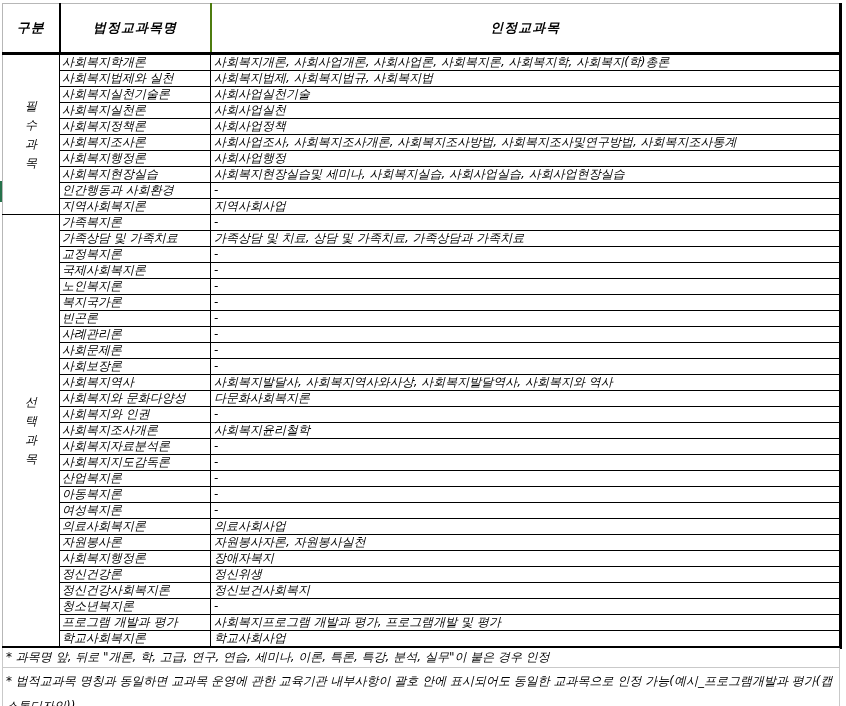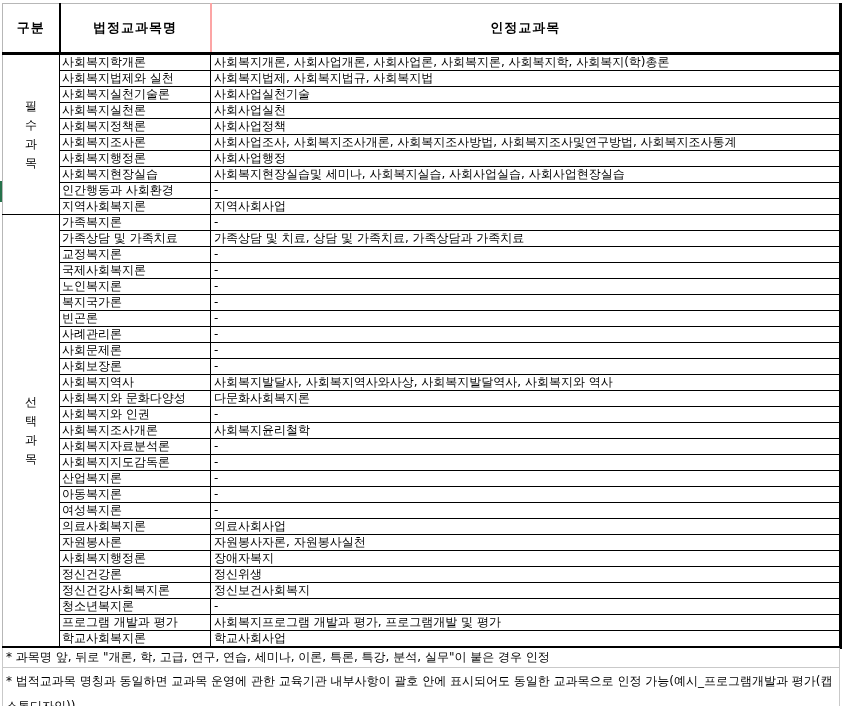--- a/index.html
+++ b/index.html
@@ -2,21 +2,21 @@
 <html><head>
 <meta charset="utf-8">
 <style>
   * { margin:0; padding:0; box-sizing:border-box; }
   html,body { background:#ffffff; }
   body {
     width:846px; height:706px; position:relative; overflow:hidden;
     font-family:"DejaVu Sans","Liberation Sans",sans-serif;
     color:#000;
   }
-  .sheet { position:absolute; left:0; top:0; width:710px; height:706px; }
+  .sheet { position:absolute; left:0; top:0; width:710px; height:706px;font-style:italic; }
 
   table.course-table {
     position:absolute; left:2px; top:3px; width:838px;
     border-collapse:collapse; table-layout:fixed;
     border-top:1px solid #b7b7b7;
     border-left:1px solid #b7b7b7;
     border-right:3px solid #000;
     border-bottom:3px solid #000;
     font-size:12px;
   }
@@ -25,21 +25,21 @@
   col.c-rec { width:630px; }
 
   thead th {
     height:50px; font-size:13px; font-weight:bold; letter-spacing:1px;
     text-align:center; vertical-align:middle;
     border-top:1px solid #b7b7b7;
     border-bottom:3px solid #000;
     background:#fff;
   }
   th.h-category { border-left:1px solid #b7b7b7; border-right:2px solid #000; }
-  th.h-statutory { border-right:2px solid #fca5a5; }
+  th.h-statutory { border-right:2px solid #4d7c0f; }
 
   tbody td {
     height:16px; line-height:15px; vertical-align:middle;
     border:1px solid #000; background:#fff;
     overflow:hidden; white-space:nowrap;
   }
   td.group-cell {
     border-left:1px solid #b7b7b7;
     text-align:center; vertical-align:middle;
     white-space:pre-line; line-height:19px; font-size:12px;

